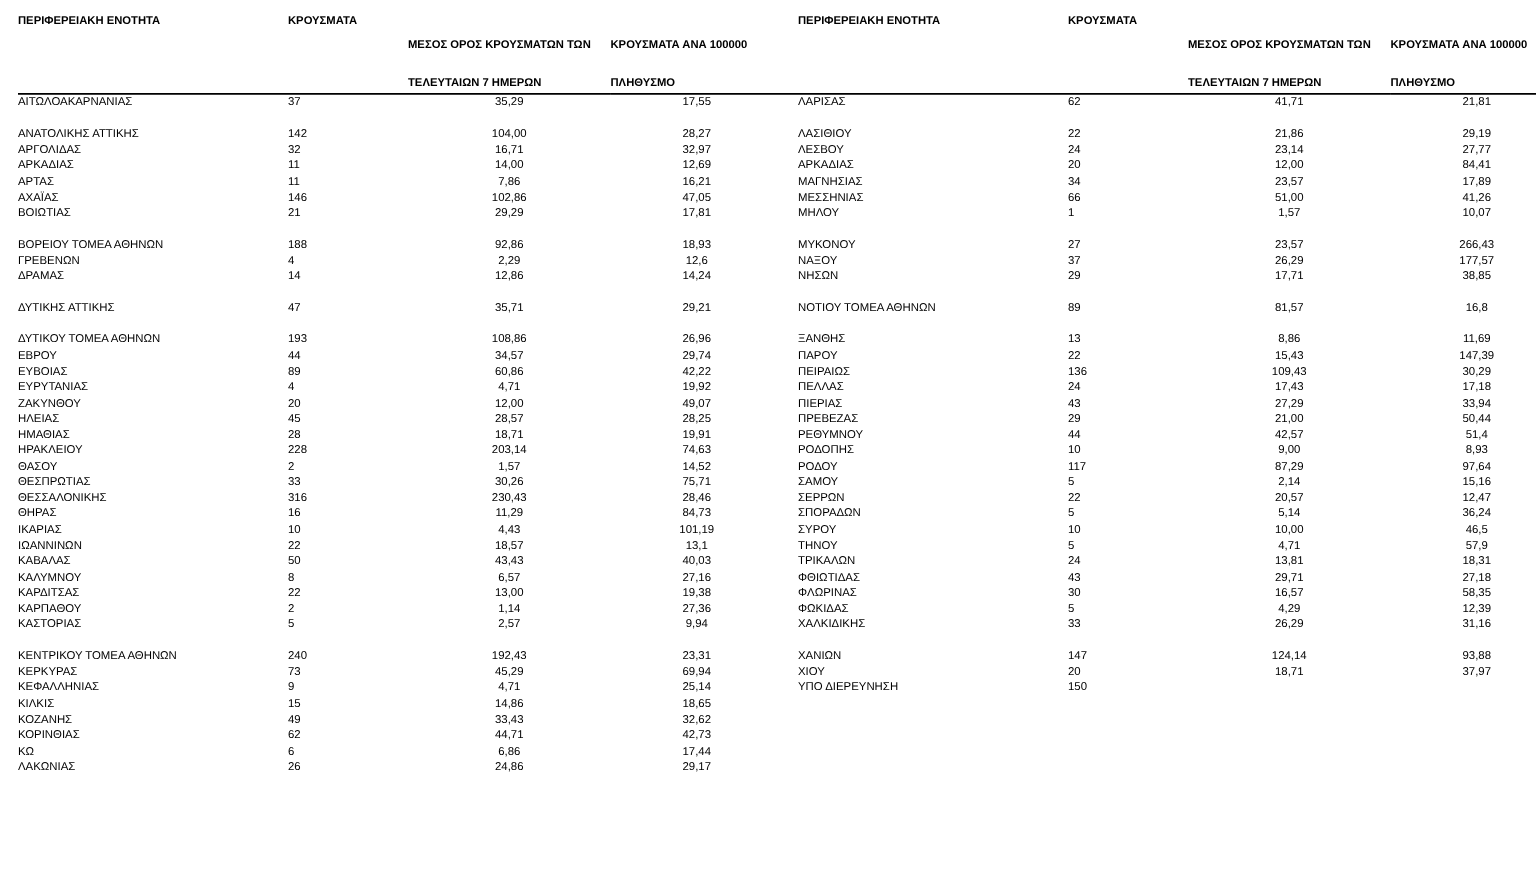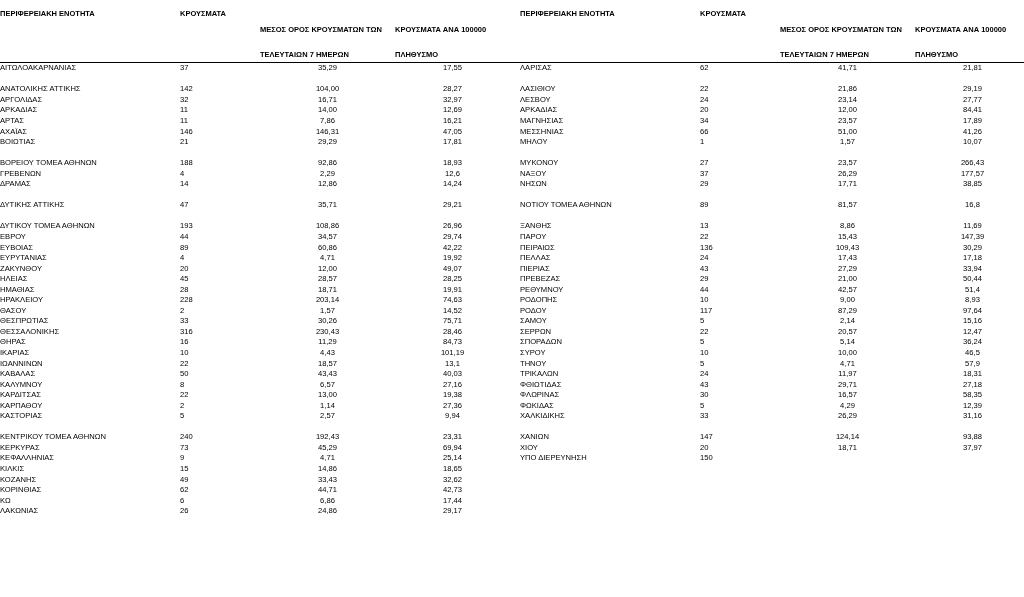--- a/index.html
+++ b/index.html
@@ -12,21 +12,21 @@
     height: 597px;
     font-family: "Liberation Sans", sans-serif;
     color: #000000;
     overflow: hidden;
   }
   .page {
     position: relative;
     width: 960px;
     height: 597px;
     box-sizing: border-box;
-    padding: 10px 12px 0 0;
+    padding: 10px 12px 0 12px;
   }
   table.grid {
     width: 1000px;
     border-collapse: collapse;
     table-layout: fixed;
   }
   table.grid th, table.grid td {
     padding: 0;
     margin: 0;
     vertical-align: top;
@@ -169,21 +169,21 @@
           <td class="per100">16,21</td>
           <td class="gap"></td>
           <td class="name">ΜΑΓΝΗΣΙΑΣ</td>
           <td class="cases">34</td>
           <td class="avg">23,57</td>
           <td class="per100">17,89</td>
         </tr>
         <tr>
           <td class="name">ΑΧΑΪΑΣ</td>
           <td class="cases">146</td>
-          <td class="avg">146,31</td>
+          <td class="avg">102,86</td>
           <td class="per100">47,05</td>
           <td class="gap"></td>
           <td class="name">ΜΕΣΣΗΝΙΑΣ</td>
           <td class="cases">66</td>
           <td class="avg">51,00</td>
           <td class="per100">41,26</td>
         </tr>
         <tr>
           <td class="name">ΒΟΙΩΤΙΑΣ</td>
           <td class="cases">21</td>
@@ -427,21 +427,21 @@
           <td class="per100">57,9</td>
         </tr>
         <tr>
           <td class="name">ΚΑΒΑΛΑΣ</td>
           <td class="cases">50</td>
           <td class="avg">43,43</td>
           <td class="per100">40,03</td>
           <td class="gap"></td>
           <td class="name">ΤΡΙΚΑΛΩΝ</td>
           <td class="cases">24</td>
-          <td class="avg">11,97</td>
+          <td class="avg">13,81</td>
           <td class="per100">18,31</td>
         </tr>
         <tr>
           <td class="name">ΚΑΛΥΜΝΟΥ</td>
           <td class="cases">8</td>
           <td class="avg">6,57</td>
           <td class="per100">27,16</td>
           <td class="gap"></td>
           <td class="name">ΦΘΙΩΤΙΔΑΣ</td>
           <td class="cases">43</td>

